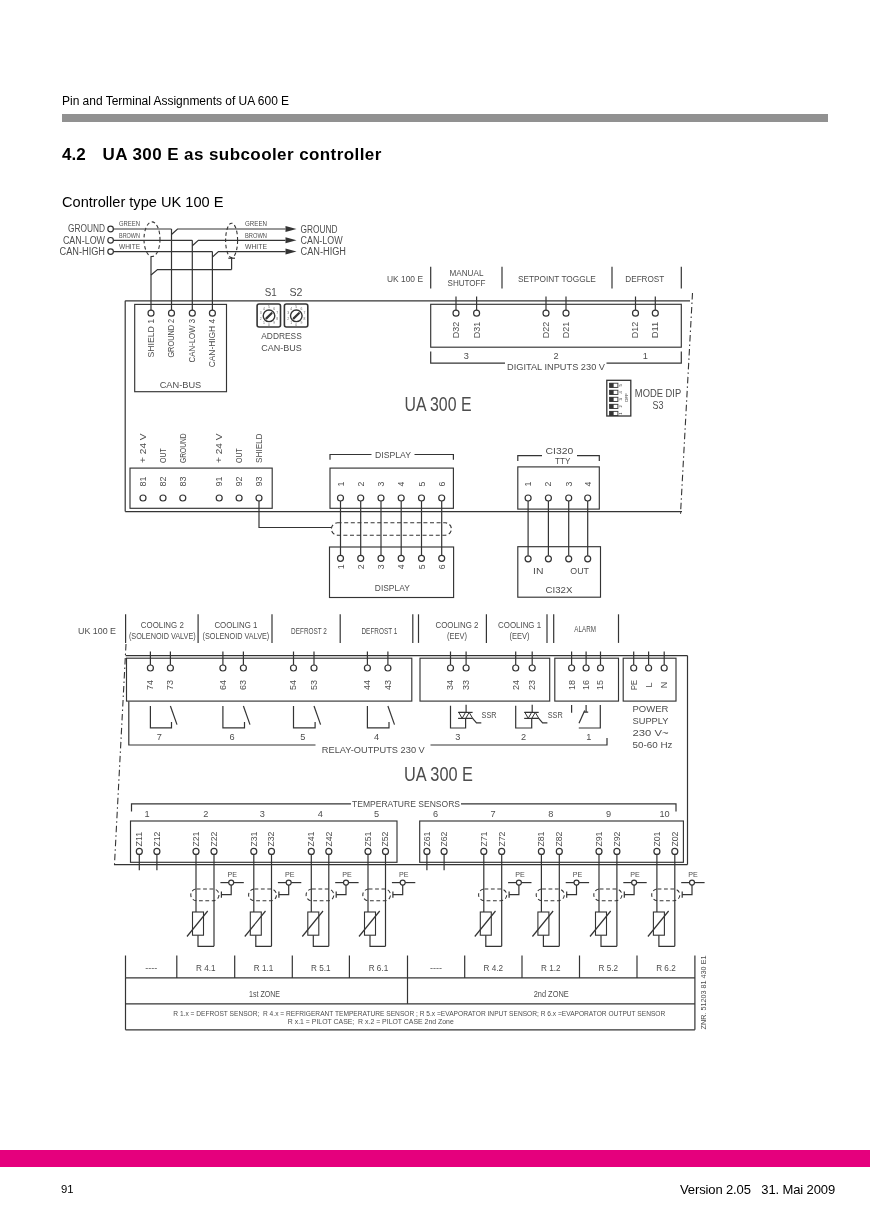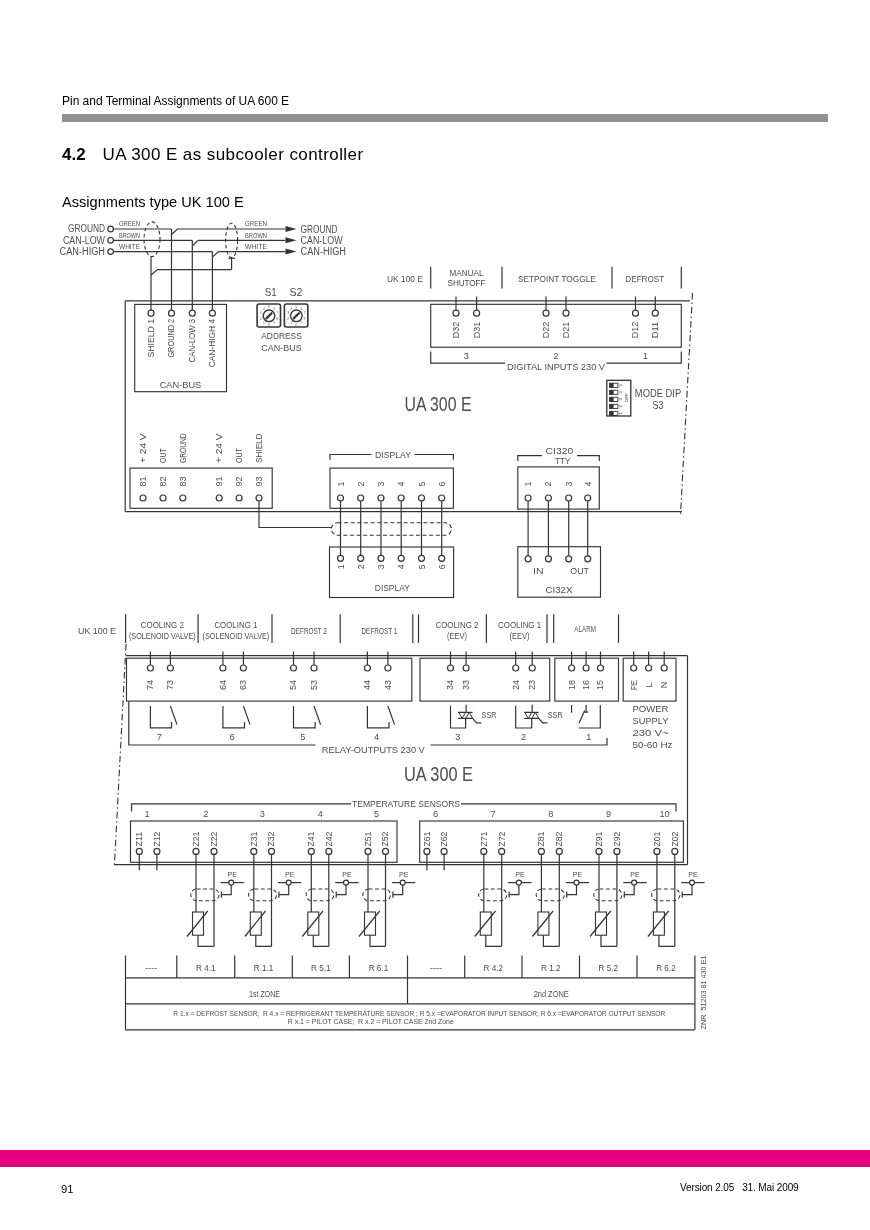--- a/index.html
+++ b/index.html
@@ -3,22 +3,22 @@
 <style>
 html,body{margin:0;padding:0;}
 body{width:870px;height:1230px;position:relative;background:#fff;overflow:hidden;
 font-family:"Liberation Sans",sans-serif;}
 .abs{position:absolute;}
 </style></head>
 <body>
 <div class="abs" style="left:62px;top:93.5px;font-size:12px;color:#000;letter-spacing:-0.02px;">Pin and Terminal Assignments of UA 600 E</div>
 <div class="abs" style="left:62px;top:113.8px;width:766px;height:8.6px;background:#919191;"></div>
 <div class="abs" style="left:62px;top:144.5px;font-size:17px;font-weight:bold;color:#000;">4.2</div>
-<div class="abs" style="left:102.5px;top:144.5px;font-size:17px;font-weight:normal;color:#000;letter-spacing:0.42px;">UA 300 E as subcooler controller</div>
-<div class="abs" style="left:62px;top:194px;font-size:14.6px;color:#000;">Assignments type UK 100 E</div>
+<div class="abs" style="left:102.5px;top:144.5px;font-size:17px;font-weight:bold;color:#000;letter-spacing:0.42px;">UA 300 E as subcooler controller</div>
+<div class="abs" style="left:62px;top:194px;font-size:14.6px;color:#000;">Controller type UK 100 E</div>
 <svg class="abs" style="left:0;top:0" width="870" height="1230" viewBox="0 0 870 1230" font-family="Liberation Sans, sans-serif" fill="#4d4d4d">
 <text x="105" y="232.4" font-size="10" text-anchor="end" textLength="37" lengthAdjust="spacingAndGlyphs">GROUND</text>
 <circle cx="110.6" cy="229.0" r="2.8" fill="#fff" stroke="#343434" stroke-width="1.2"></circle>
 <text x="105" y="243.70000000000002" font-size="10" text-anchor="end" textLength="42.1" lengthAdjust="spacingAndGlyphs">CAN-LOW</text>
 <circle cx="110.6" cy="240.3" r="2.8" fill="#fff" stroke="#343434" stroke-width="1.2"></circle>
 <text x="105" y="255.0" font-size="10" text-anchor="end" textLength="45.5" lengthAdjust="spacingAndGlyphs">CAN-HIGH</text>
 <circle cx="110.6" cy="251.6" r="2.8" fill="#fff" stroke="#343434" stroke-width="1.2"></circle>
 <text x="129.5" y="226.4" font-size="6.8" text-anchor="middle" textLength="21" lengthAdjust="spacingAndGlyphs">GREEN</text>
 <text x="245" y="226.4" font-size="6.8" textLength="22" lengthAdjust="spacingAndGlyphs">GREEN</text>
 <text x="129.5" y="237.70000000000002" font-size="6.8" text-anchor="middle" textLength="21" lengthAdjust="spacingAndGlyphs">BROWN</text>
@@ -528,12 +528,12 @@
 <text x="608.25" y="970.6" font-size="9.0" text-anchor="middle" textLength="19.5" lengthAdjust="spacingAndGlyphs">R 5.2</text>
 <text x="665.95" y="970.6" font-size="9.0" text-anchor="middle" textLength="19.5" lengthAdjust="spacingAndGlyphs">R 6.2</text>
 <text x="264.5" y="997.2" font-size="8.2" text-anchor="middle" textLength="31" lengthAdjust="spacingAndGlyphs">1st ZONE</text>
 <text x="551.2" y="997.2" font-size="8.2" text-anchor="middle" textLength="35" lengthAdjust="spacingAndGlyphs">2nd ZONE</text>
 <text x="419.3" y="1016.2" font-size="7.0" text-anchor="middle" textLength="492" lengthAdjust="spacingAndGlyphs">R 1.x = DEFROST SENSOR;&nbsp; R 4.x = REFRIGERANT TEMPERATURE SENSOR ; R 5.x =EVAPORATOR INPUT SENSOR; R 6.x =EVAPORATOR OUTPUT SENSOR</text>
 <text x="370.8" y="1024.4" font-size="7.0" text-anchor="middle" textLength="166" lengthAdjust="spacingAndGlyphs">R x.1 = PILOT CASE;&nbsp; R x.2 = PILOT CASE 2nd Zone</text>
 <text transform="rotate(-90 703.3 1029.5)" x="703.3" y="1029.5" font-size="7.8" dominant-baseline="central" textLength="74" lengthAdjust="spacingAndGlyphs">ZNR. 51203 81 430 E1</text>
 </svg>
 <div class="abs" style="left:0;top:1149.7px;width:870px;height:17.3px;background:#e5007d;"></div>
 <div class="abs" style="left:61px;top:1182.5px;font-size:11.3px;color:#000;">91</div>
-<div class="abs" style="left:680px;top:1182px;font-size:10px;color:#000;letter-spacing:-0.12px;">Version 2.05&nbsp;&nbsp;&nbsp;31. Mai 2009</div>
+<div class="abs" style="left:680px;top:1182px;font-size:13px;color:#000;letter-spacing:-0.12px;">Version 2.05&nbsp;&nbsp;&nbsp;31. Mai 2009</div>
 </body></html>

